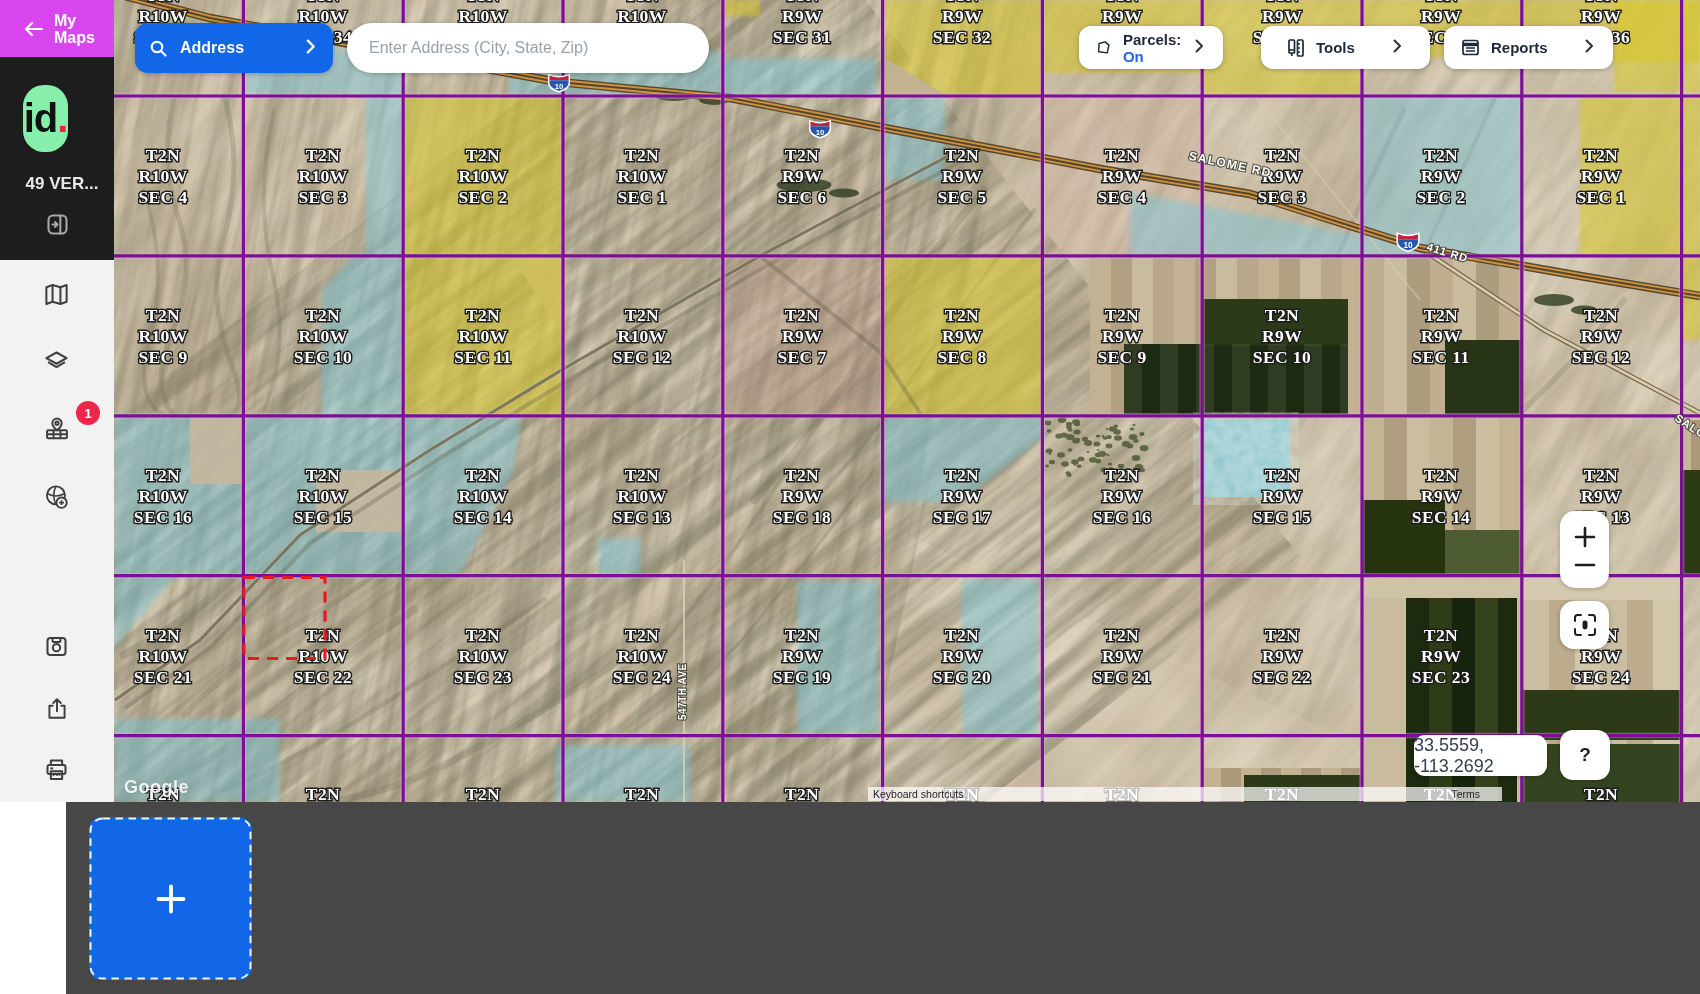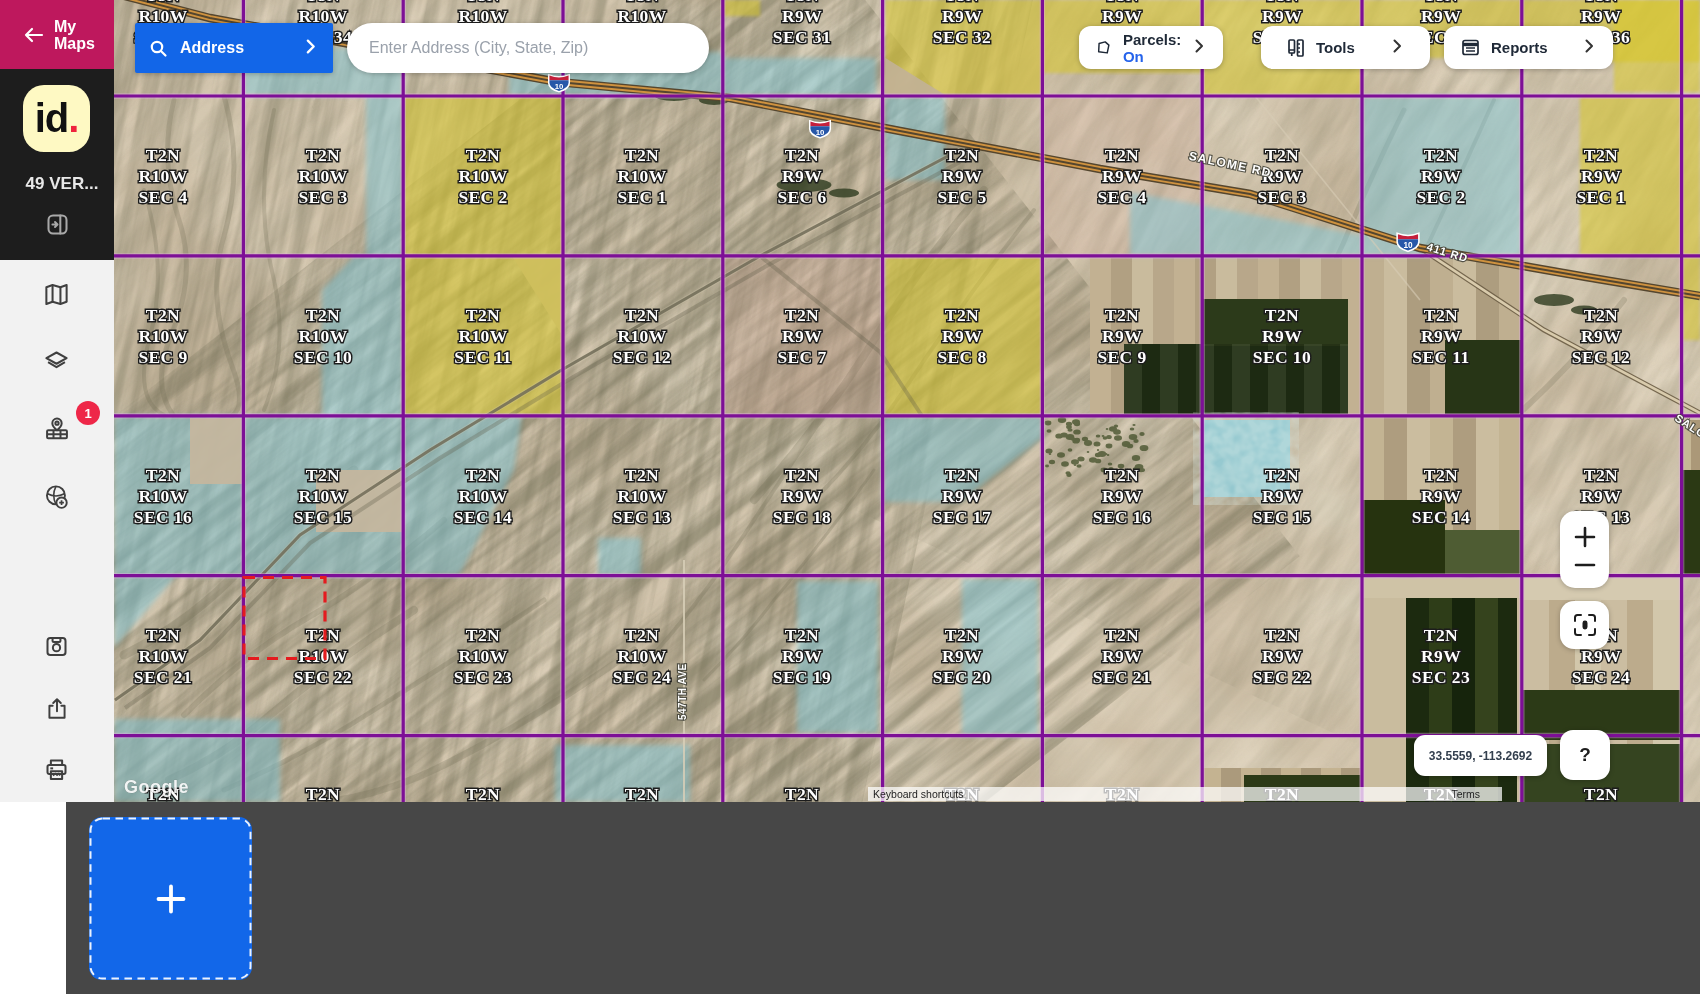--- a/index.html
+++ b/index.html
@@ -535,21 +535,21 @@
         <rect x="130" y="577.5" width="81" height="81" fill="none" stroke="#e41b1f" stroke-width="3.2" stroke-dasharray="11 8"></rect>
         <text x="10" y="793" font-family="Liberation Sans, sans-serif" font-size="18" font-weight="bold" fill="rgba(255,255,255,0.88)" stroke="rgba(100,100,100,0.4)" stroke-width="0.7" paint-order="stroke" letter-spacing="0.5">Google</text>
       </g>
     </svg></div>
 
 <div style="position:absolute;left:868px;top:787px;width:634px;height:14px;background:rgba(255,255,255,0.72);display:flex;align-items:center;font-size:10.5px;color:#1f1f1f;white-space:nowrap">
 <span style="margin-left:5px">Keyboard shortcuts</span>
 <span style="margin-left:auto;margin-right:22px">Terms</span>
 </div>
 
-<div class="btn" style="left:135px;top:23px;width:198px;height:50px;background:#1266e8;border-radius:2px;padding:0 14px">
+<div class="btn" style="left:135px;top:23px;width:198px;height:50px;background:#1266e8;border-radius:13px;padding:0 14px">
 <svg width="19" height="19" viewBox="0 0 19 19" fill="none" stroke="#fff" stroke-width="2.2" stroke-linecap="round">
       <circle cx="8" cy="8" r="5.2"></circle>
       <path d="M12.2,12.2 L16.5,16.5"></path>
     </svg>
     <span style="color:#fff;font-weight:bold;font-size:16px;margin-left:12px">Address</span>
 <span style="margin-left:auto"><svg width="17" height="17" viewBox="0 0 16 16" fill="none" stroke="#fff" stroke-width="2.2" stroke-linecap="round" stroke-linejoin="round">
         <path d="M5.5,2.5 L11,8 L5.5,13.5"></path>
       </svg></span>
   </div>
 <div class="btn" style="left:347px;top:23px;width:362px;height:50px;border-radius:25px;padding:0 22px">
@@ -599,35 +599,35 @@
 <div class="btn" style="left:1560px;top:601px;width:49px;height:48px;border-radius:14px;justify-content:center">
     <svg width="26" height="26" viewBox="0 0 26 26" fill="none" stroke="#1d1d1d" stroke-width="2" stroke-linecap="round">
       <path d="M3,9 L3,5.5 Q3,3 5.5,3 L9,3"></path>
       <path d="M17,3 L20.5,3 Q23,3 23,5.5 L23,9"></path>
       <path d="M23,17 L23,20.5 Q23,23 20.5,23 L17,23"></path>
       <path d="M9,23 L5.5,23 Q3,23 3,20.5 L3,17"></path>
       <rect x="10.5" y="8.5" width="5" height="9" rx="2.4" fill="#1d1d1d" stroke="none"></rect>
     </svg>
   </div>
 <div class="btn" style="left:1414px;top:735px;width:133px;height:41px;border-radius:11px;justify-content:center">
-<span style="font-size:12px;font-weight:700;color:#333f4e">33.5559, -113.2692</span>
+<span style="font-size:18px;font-weight:400;color:#333f4e">33.5559, -113.2692</span>
   </div>
 <div class="btn" style="left:1560px;top:730px;width:50px;height:50px;border-radius:13px;justify-content:center">
 <span style="font-size:19px;font-weight:bold;color:#1d1d1d">?</span>
   </div>
 
 <div style="position:absolute;left:0;top:0;width:114px;height:802px;background:#f2f2f2"></div>
 <div style="position:absolute;left:0;top:0;width:114px;height:260px;background:#1d1d1d"></div>
-<div style="position:absolute;left:0;top:0;width:114px;height:69px;background:#be185d;display:flex;align-items:center">
+<div style="position:absolute;left:0;top:0;width:114px;height:57px;background:#d946ef;display:flex;align-items:center">
 <svg width="24" height="20" viewBox="0 0 24 20" style="margin-left:22px" fill="none" stroke="#fff" stroke-width="2.2" stroke-linecap="round" stroke-linejoin="round">
       <path d="M20,10 L4,10 M10,4 L4,10 L10,16"></path>
     </svg>
 <div style="color:#fff;font-weight:bold;font-size:16px;line-height:17px;margin-left:8px">My<br>Maps</div>
 </div>
-<div style="position:absolute;left:23px;top:85px;width:67px;height:67px;background:#fef9c3;border-radius:21px;display:flex;align-items:center;justify-content:center">
+<div style="position:absolute;left:23px;top:85px;width:45px;height:67px;background:#86efac;border-radius:21px;display:flex;align-items:center;justify-content:center">
 <span style="font-weight:bold;font-size:40px;color:#111;letter-spacing:-1px;font-family:'Liberation Sans',sans-serif">id<span style="color:#ef233c">.</span></span>
   </div>
 <div style="position:absolute;left:0;top:174px;width:124px;text-align:center;color:#e8e8e8;font-weight:bold;font-size:17px">49 VER...</div>
 <div style="position:absolute;left:44px;top:211px"><svg width="27" height="27" viewBox="0 0 24 24" fill="none" stroke="#a8a8a8" stroke-width="1.8" stroke-linecap="round" stroke-linejoin="round">
       <rect x="4" y="4" width="16" height="16" rx="4"></rect>
       <path d="M14.5,4 L14.5,20"></path>
       <path d="M7.5,12 L11.5,12 M9.8,9.8 L12,12 L9.8,14.2"></path>
     </svg></div>
 <div style="position:absolute;left:43px;top:281px"><svg width="27" height="27" viewBox="0 0 24 24" fill="none" stroke="#3f3f3f" stroke-width="1.8" stroke-linejoin="round">
       <path d="M3,5.5 L8.5,3.5 L15.5,5.5 L21,3.5 L21,18.5 L15.5,20.5 L8.5,18.5 L3,20.5 Z"></path>

